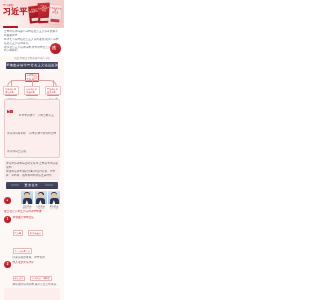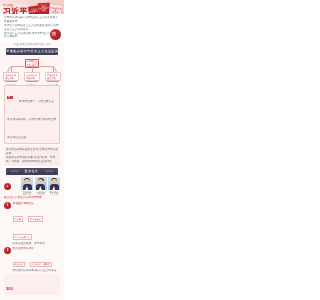--- a/index.html
+++ b/index.html
@@ -20,21 +20,21 @@
   .bar::before{left:5px;} .bar::after{right:5px;}
 
   
   .ln{height:1.6px;background:#b9bcc4;border-radius:.8px;margin:1.2px 0;}
   .ln.r{background:#d98a8a;}
   .tx{font-size:2.6px;color:#5a5f68;line-height:1.5;letter-spacing:.1px;
       word-break:break-all;transform-origin:left top;}
   .tx.red{color:#c0262e;}
 
   
-  .hdr{position:relative;height:14px;
+  .hdr{position:relative;height:28px;
        background:linear-gradient(135deg,#fbe4e2 0%,#f7d6d4 40%,#f3c8c6 100%);
        overflow:hidden;}
   .hdr .wash{position:absolute;inset:0;
        background:radial-gradient(ellipse at 18% 80%,rgba(255,255,255,.75),rgba(255,255,255,0) 60%);}
   .hdr .ttl{position:absolute;left:3px;top:4px;}
   .hdr .ttl .k{font-size:8px;font-weight:bold;color:#b3181f;line-height:8px;
        letter-spacing:.3px;white-space:nowrap;
        text-shadow:0 0 1px rgba(179,24,31,.4);}
   .hdr .ttl .pre{font-size:2.6px;color:#b3181f;line-height:3px;margin-bottom:.5px;}
   .hdr .ttl .sub{margin-top:1px;display:inline-block;background:#b3181f;color:#fff;

